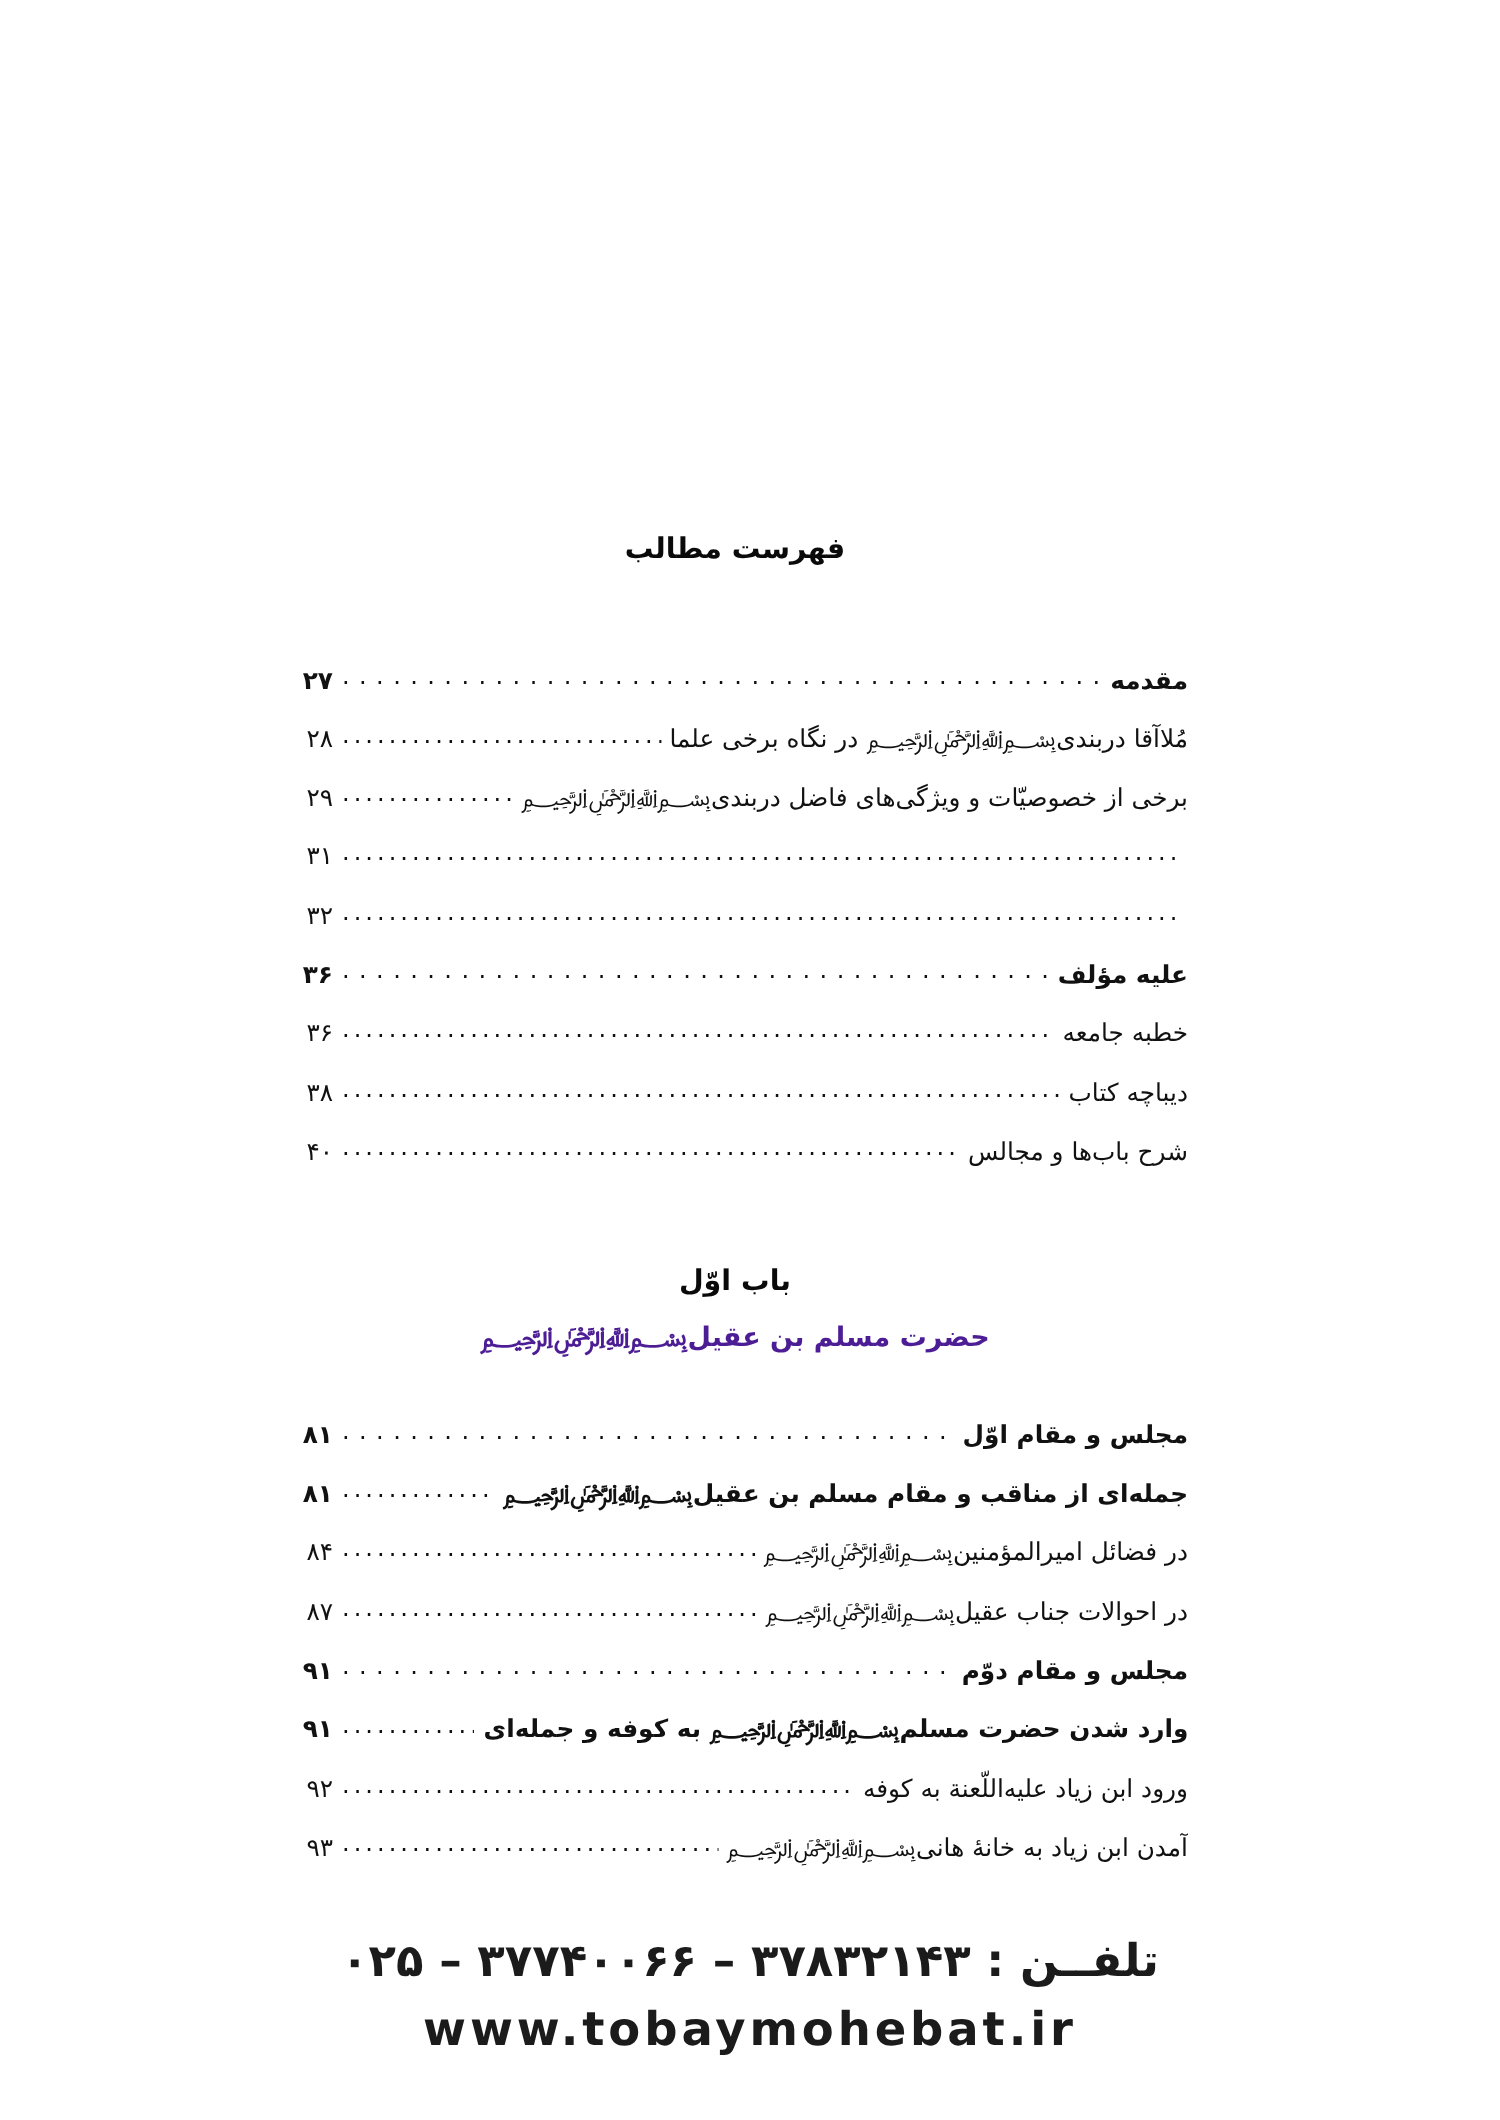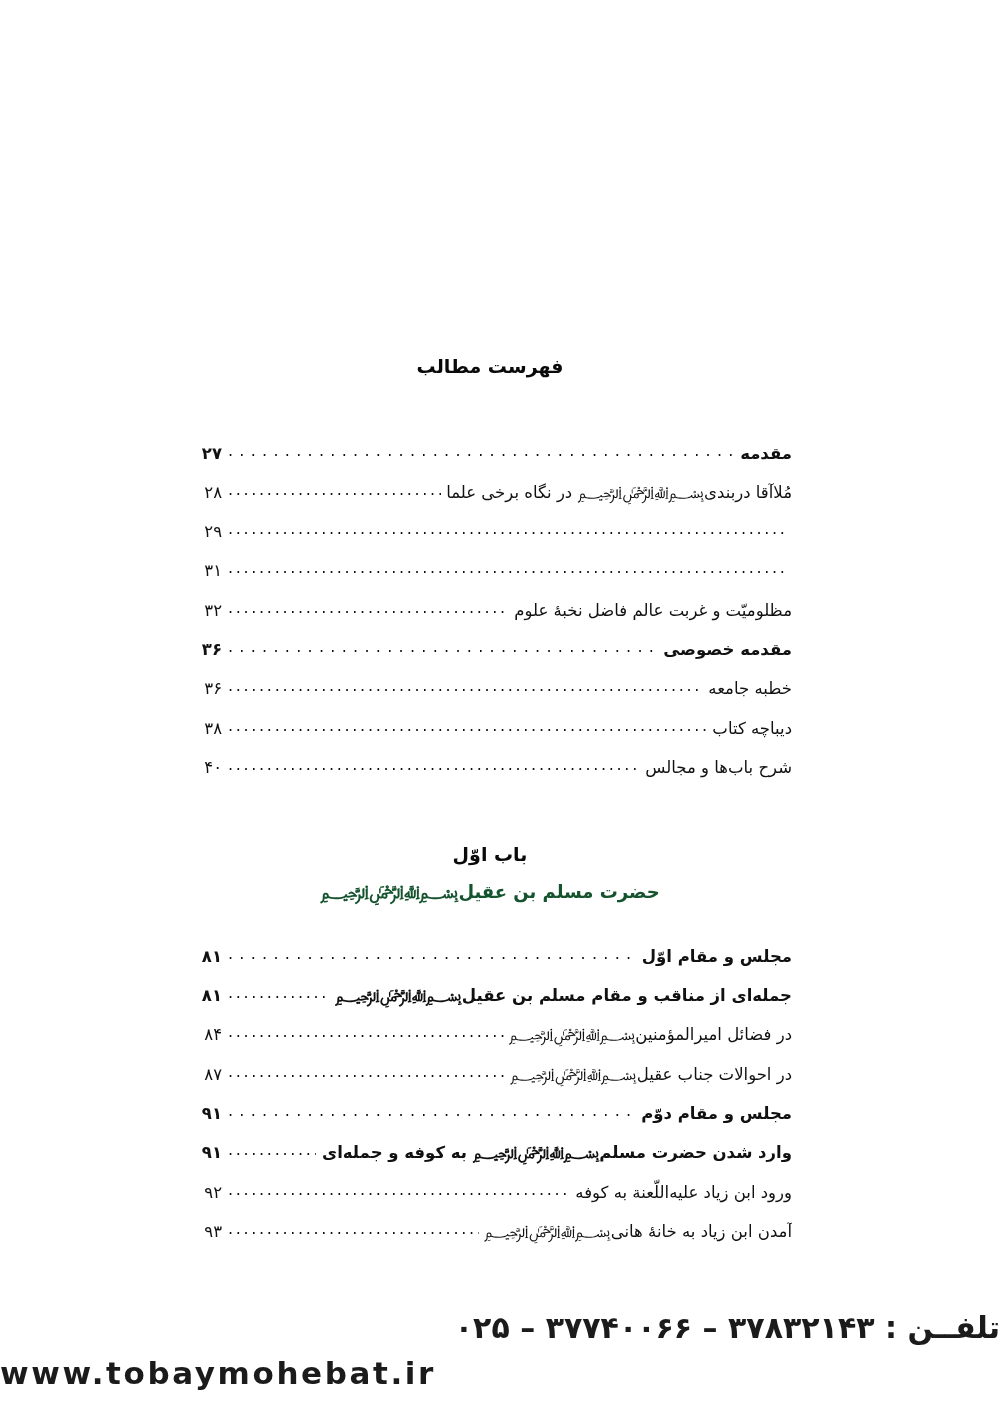--- a/index.html
+++ b/index.html
@@ -52,21 +52,21 @@
     font-weight: bold;
     line-height: 1.55;
     margin: 0 0 8px 0;
     color: #0a0a0a;
   }
   .part-subtitle {
     font-size: 18px;
     font-weight: bold;
     line-height: 1.55;
     margin: 0;
-    color: #14532d;
+    color: #4c1d95;
   }
 
   
   .toc-list {
     list-style: none;
     margin: 0;
     padding: 0;
   }
   .toc-row {
     display: flex;
@@ -123,22 +123,22 @@
 
   
   .indent-1 { padding-right: 0px; }
 
   
   .footer {
     position: absolute;
     left: 0;
     right: 0;
     top: 1288px;
-    direction: rtl;
-    margin-top: 20px;
+    text-align: center;
+    direction: rtl;
   }
   .footer-phone {
     font-family: "DejaVu Sans", "Liberation Sans", sans-serif;
     font-size: 30px;
     font-weight: bold;
     letter-spacing: 1.5px;
     color: #1b1b1b;
     line-height: 1.35;
     margin: 0;
   }
@@ -170,37 +170,37 @@
         <span class="toc-page">۲۷</span>
       </li>
 
       <li class="toc-row lvl-1 indent-1">
         <span class="toc-label">مُلاآقا دربندی﷽ در نگاه برخی علما</span>
         <span class="toc-leader"></span>
         <span class="toc-page">۲۸</span>
       </li>
 
       <li class="toc-row lvl-1 indent-1">
+        <span class="toc-label">برخی از خصوصیّات و ویژگی‌های فاضل دربندی﷽</span>
         <span class="toc-leader"></span>
         <span class="toc-page">۲۹</span>
       </li>
 
       <li class="toc-row lvl-1 indent-1">
         <span class="toc-leader"></span>
         <span class="toc-page">۳۱</span>
       </li>
 
       <li class="toc-row lvl-1 indent-1">
-        <span class="toc-label">مظلومیّت و غربت عالم فاضل نخبۀ علوم</span>
         <span class="toc-leader"></span>
         <span class="toc-page">۳۲</span>
       </li>
 
       <li class="toc-row lvl-0 indent-1">
-        <span class="toc-label">مقدمه خصوصی</span>
+        <span class="toc-label">علیه مؤلف</span>
         <span class="toc-leader"></span>
         <span class="toc-page">۳۶</span>
       </li>
 
       <li class="toc-row lvl-1 indent-1">
         <span class="toc-label">خطبه جامعه</span>
         <span class="toc-leader"></span>
         <span class="toc-page">۳۶</span>
       </li>
 

